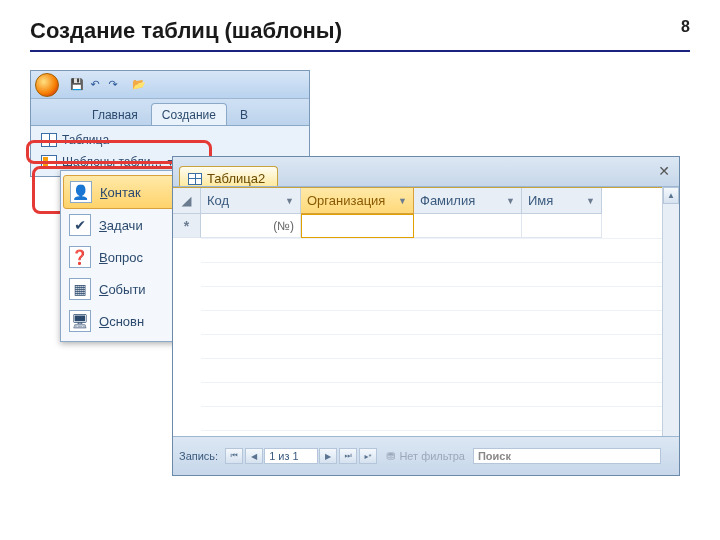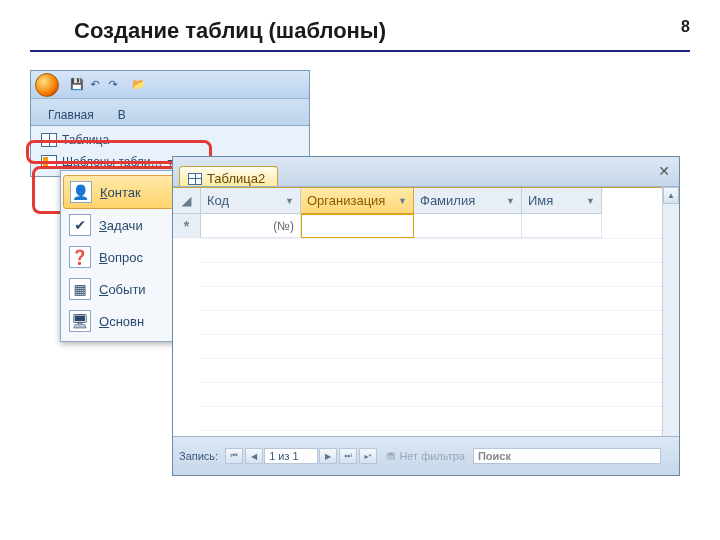--- a/index.html
+++ b/index.html
@@ -1,30 +1,30 @@
 <!DOCTYPE html>
 <html><head>
 <meta charset="utf-8">
 <style>
   * { box-sizing: border-box; margin: 0; padding: 0; }
   body { width: 720px; height: 540px; font-family: "Segoe UI", Tahoma, Arial, sans-serif; background: #fff; position: relative; overflow: hidden; }
-  .slide-header { padding: 18px 30px 6px 30px; display: flex; justify-content: space-between; align-items: flex-start; margin-left: 44px; }
+  .slide-header { padding: 18px 30px 6px 30px; display: flex; justify-content: space-between; align-items: flex-start; }
   .slide-title { font-size: 22px; font-weight: bold; color: #1a1a1a; }
   .slide-num { font-size: 16px; font-weight: bold; color: #222; }
   .slide-hr { border: none; border-top: 2px solid #1a237e; margin: 0 30px 18px 30px; }
 
   .stage { position: relative; margin-left: 30px; width: 660px; height: 440px; }
 
   
   .ribbon { position: absolute; left: 0; top: 0; width: 280px; border: 1px solid #7a99b8; background: #cfe0f4; }
   .qat { height: 28px; background: linear-gradient(#d7e6f7,#b9d2ee); display: flex; align-items: center; gap: 2px; padding: 0 4px; border-bottom: 1px solid #9db7d3; }
   .office-btn { width: 24px; height: 24px; border-radius: 50%; background: radial-gradient(circle at 35% 35%, #ffe082, #f57c00 60%, #c62828 90%); border: 1px solid #a06000; }
   .qat-sep { width: 6px; }
   .qat .ico { width: 16px; height: 16px; display: inline-flex; align-items: center; justify-content: center; color: #2b5797; font-size: 11px; }
-  .tabs { height: 26px; display: flex; align-items: flex-end; padding: 0 6px; gap: 2px; background: linear-gradient(#cfe0f4,#bcd3ec); }
+  .tabs { height: 26px; display: flex; align-items: flex-end; padding: 0 6px; gap: 2px; background: linear-gradient(#cfe0f4,#bcd3ec); justify-content: center; }
   .rtab { padding: 4px 10px 3px 10px; font-size: 12px; color: #2c4a6e; border: 1px solid transparent; border-bottom: none; border-radius: 4px 4px 0 0; }
   .rtab.active { background: #e9f2fb; border-color: #8aa8c8; color: #2b4a6e; font-weight: 500; }
   .ribbon-body { background: #e9f2fb; border-top: 1px solid #8aa8c8; padding: 3px 4px; }
   .rbtn { display: flex; align-items: flex-start; gap: 5px; padding: 3px 5px; font-size: 12px; color: #2c4a6e; border: 1px solid transparent; border-radius: 3px; }
   .rbtn .ribico { width: 16px; height: 14px; }
   .ribico.table { background: linear-gradient(#fff,#fff); border: 1px solid #3b6ea5; position: relative; }
   .ribico.table::before { content: ""; position: absolute; inset: 0; background: linear-gradient(#3b6ea5,#3b6ea5) center/1px 100% no-repeat, linear-gradient(#3b6ea5,#3b6ea5) center/100% 1px no-repeat; }
   .ribico.templates { background: #fff; border: 1px solid #3b6ea5; position: relative; }
   .ribico.templates::after { content: ""; position: absolute; left: 1px; top: 1px; width: 5px; height: 10px; background: #f59e0b; }
 
@@ -84,20 +84,21 @@
       <div class="office-btn"></div>
       <span class="qat-sep"></span>
       <span class="ico">💾</span>
       <span class="ico">↶</span>
       <span class="ico">↷</span>
       <span class="qat-sep"></span>
       <span class="ico">📂</span>
     </div>
     <div class="tabs">
       <div class="rtab">Главная</div>
+      <div class="rtab active">Создание</div>
       <div class="rtab">В</div>
     </div>
     <div class="ribbon-body">
       <div class="rbtn">
         <span class="ribico table"></span>
         <span>Таблица</span>
       </div>
       <div class="rbtn">
         <span class="ribico templates"></span>
         <span>Шаблоны табли…</span>

